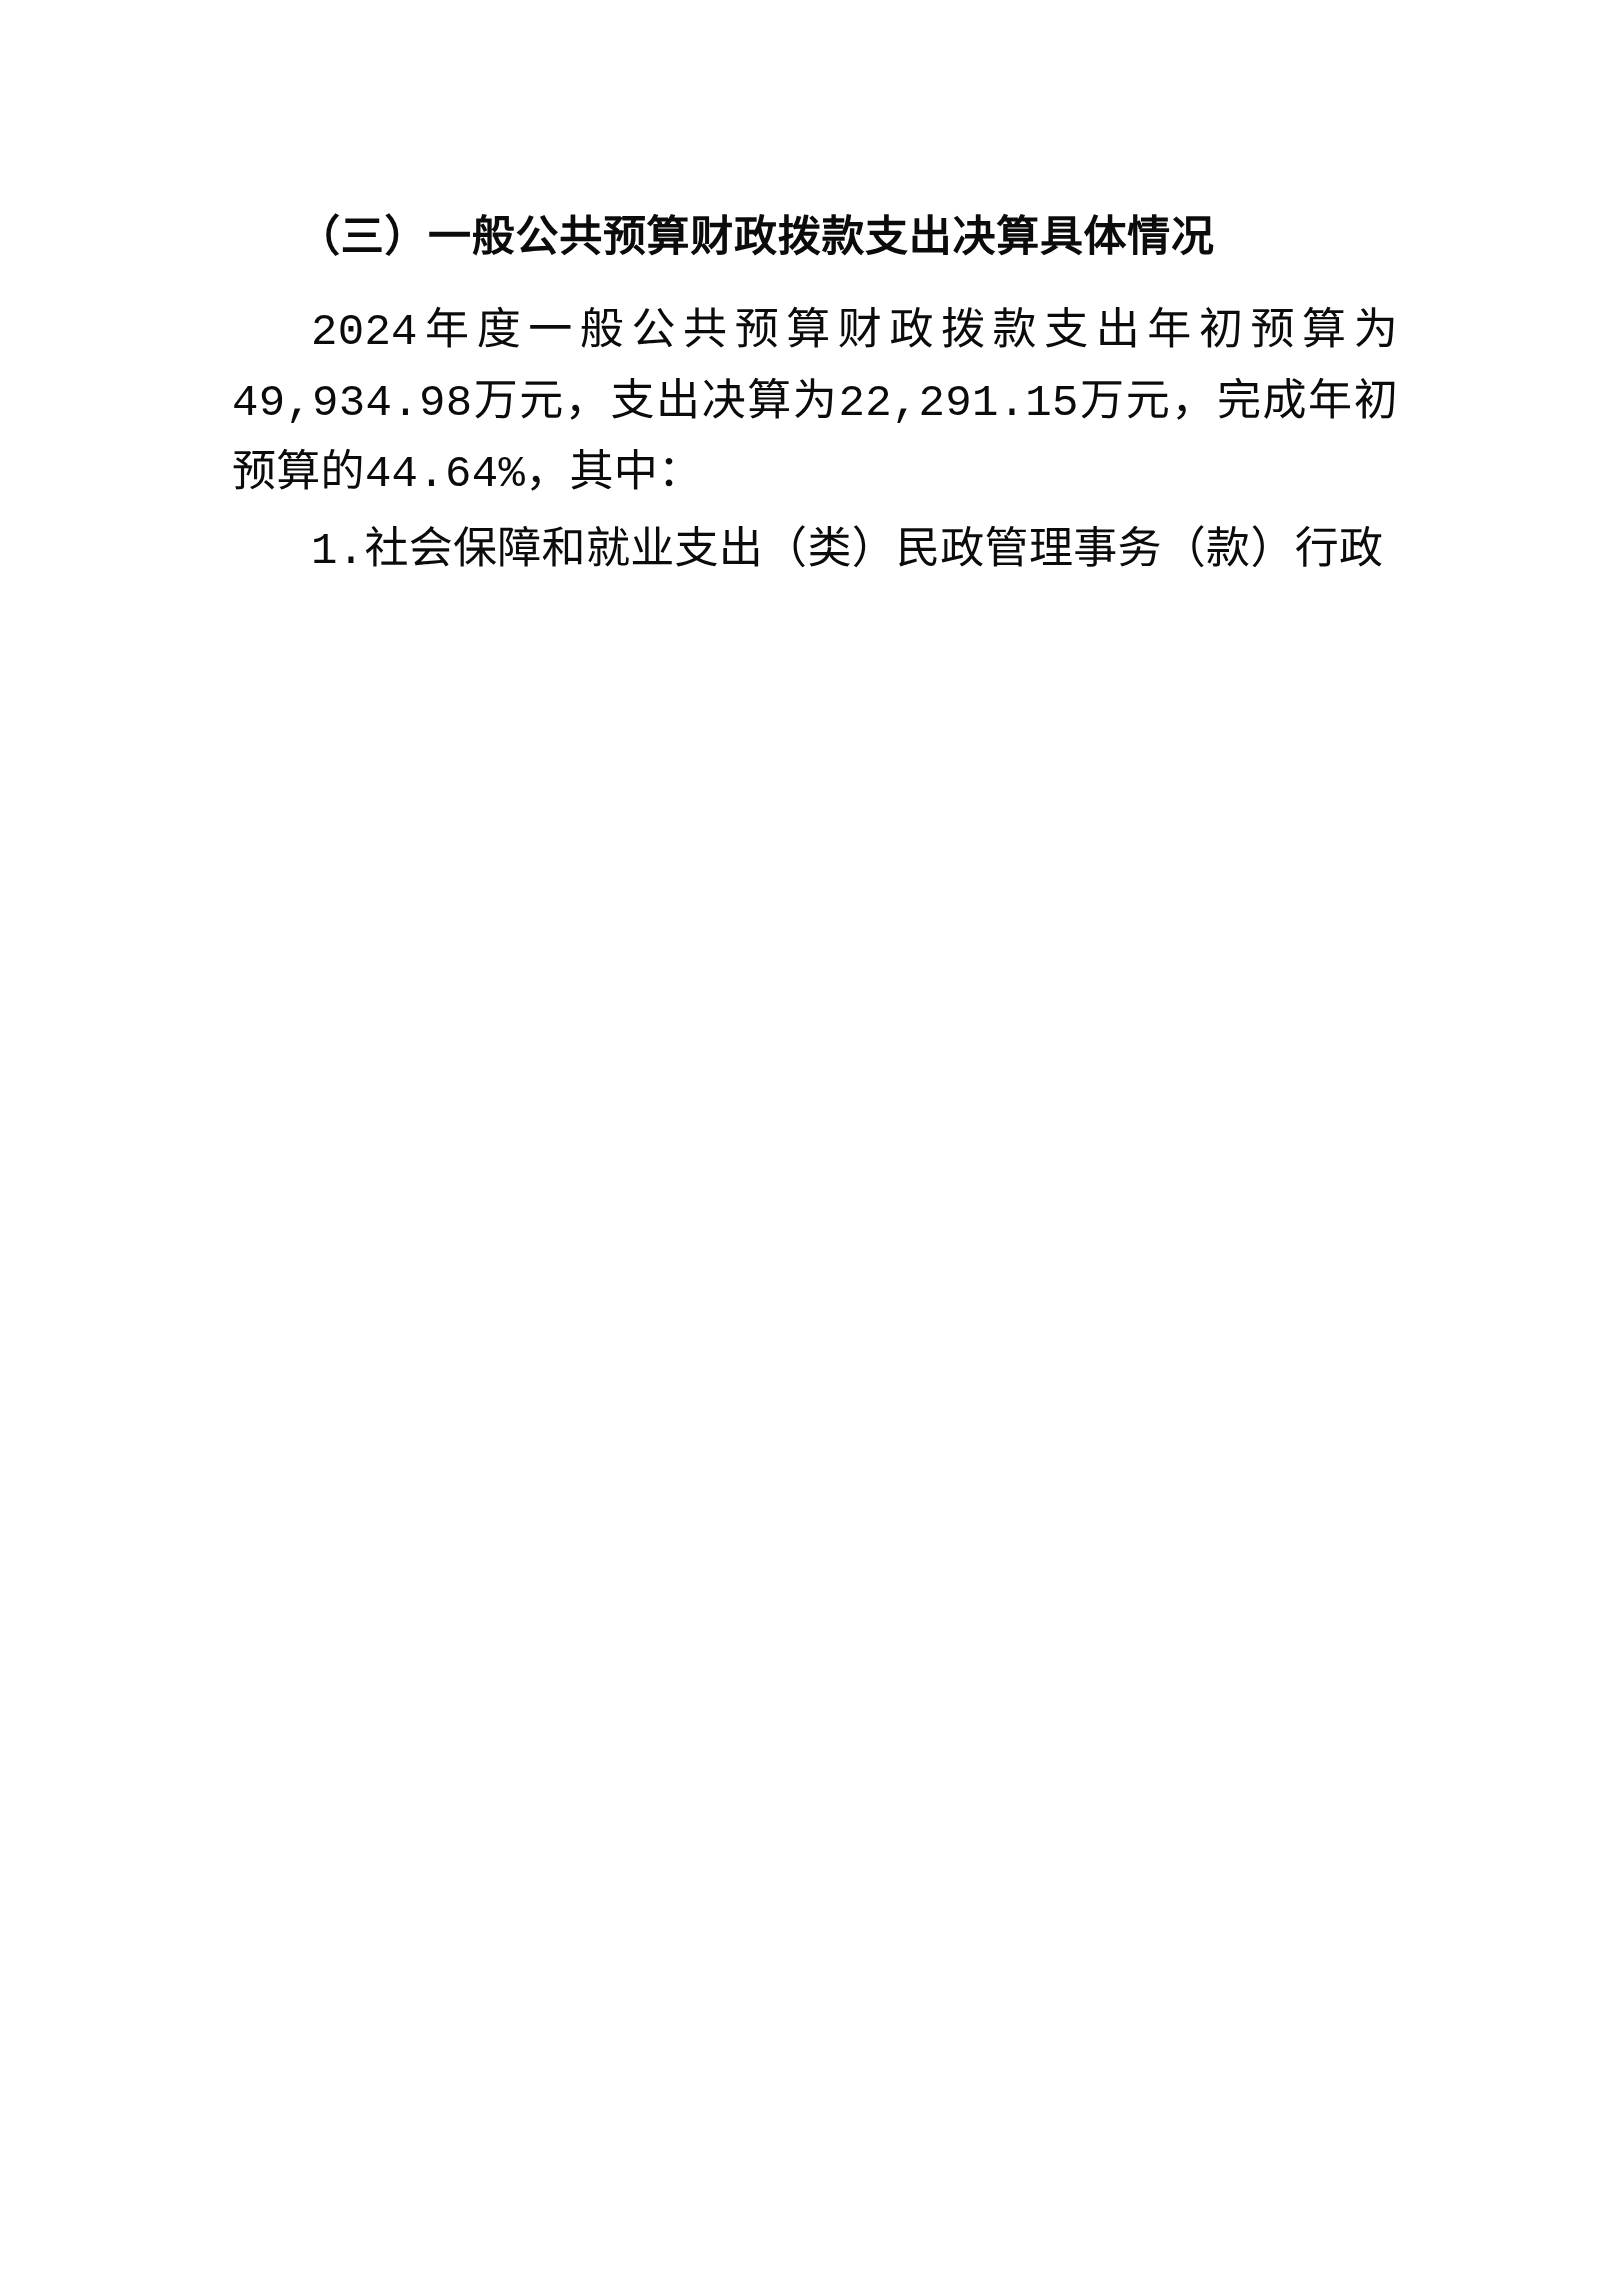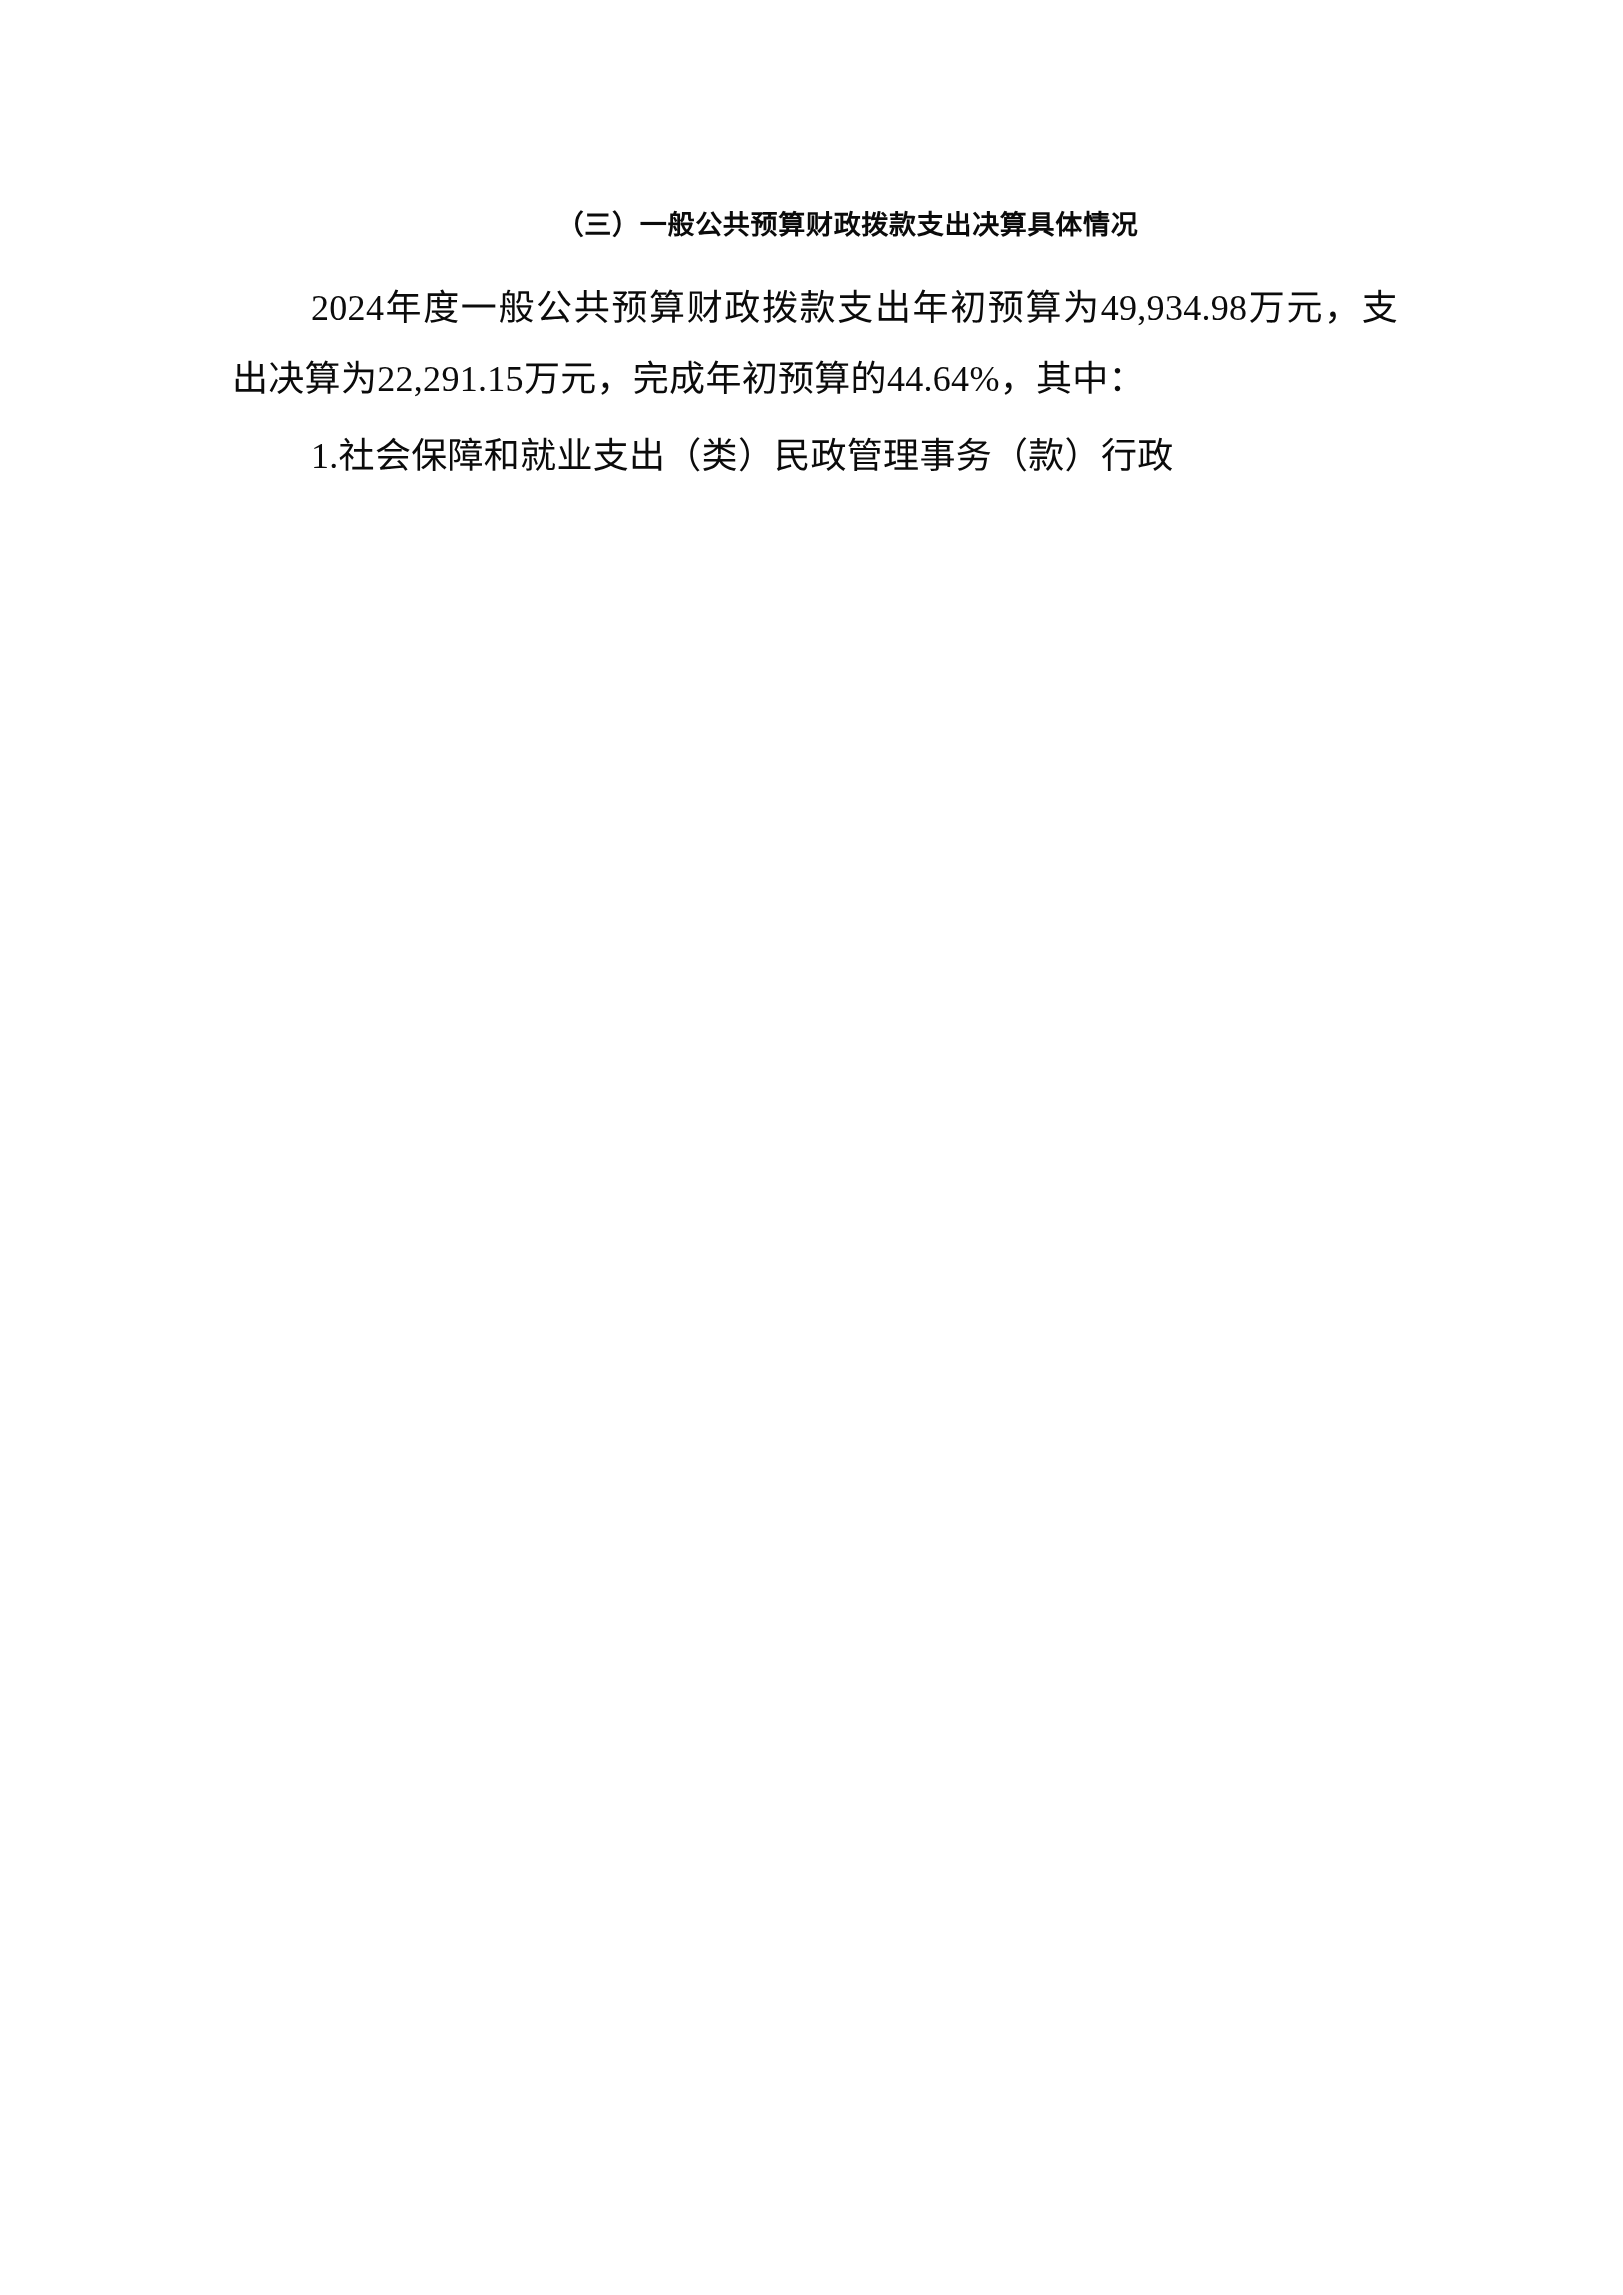--- a/index.html
+++ b/index.html
@@ -17,38 +17,37 @@
   }
   .page {
     position: relative;
     width: 1623px;
     height: 2295px;
     box-sizing: border-box;
     padding: 205px 225px 82px 232px;
     background: #ffffff;
   }
   .doc-heading {
-    font-size: 27px;
+    font-size: 43px;
     line-height: 1.5;
     font-weight: 700;
     letter-spacing: 0.7px;
     text-indent: 65px;
     margin: 0 0 27px 0;
     font-family: "Liberation Serif", "DejaVu Serif", serif;
-    text-align: center;
   }
   .para {
-    font-size: 36px;
+    font-size: 44px;
     line-height: 71px;
     text-indent: 79px;
     margin: 0 0 6.8px 0;
     text-align: justify;
     text-justify: inter-ideograph;
     letter-spacing: 0.3px;
-    font-family: Liberation Serif, serif;
+    font-family: Liberation Mono, monospace;
   }
   .para:last-child {
     margin-bottom: 0;
   }
 </style>
 </head>
 <body>
 
 <div class="page">
 

